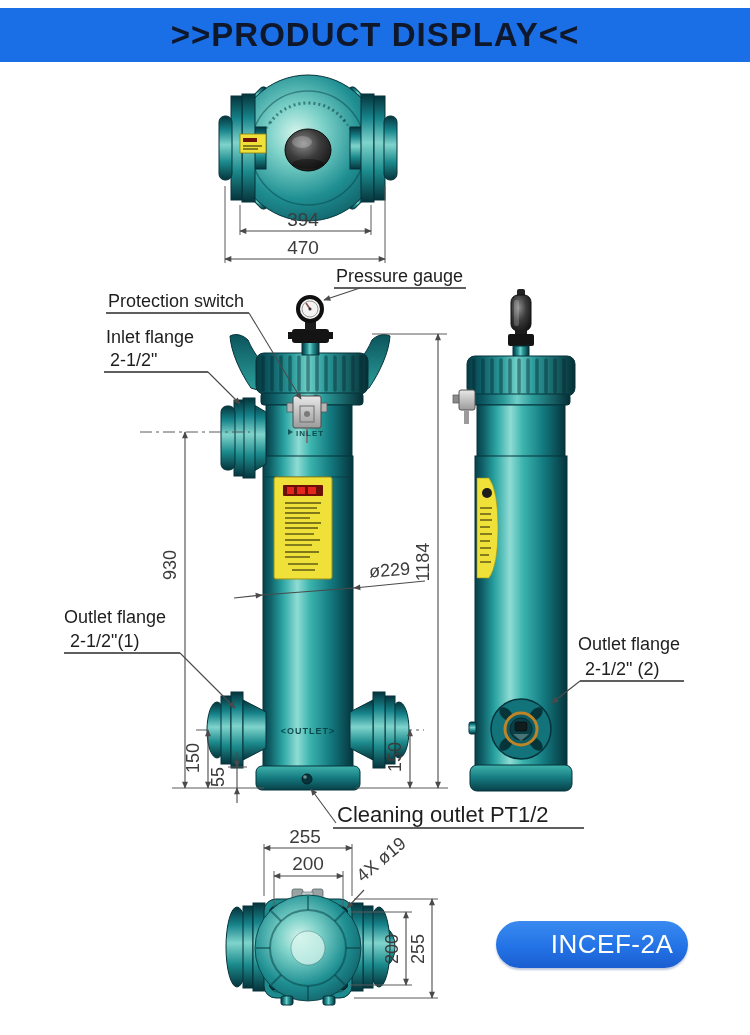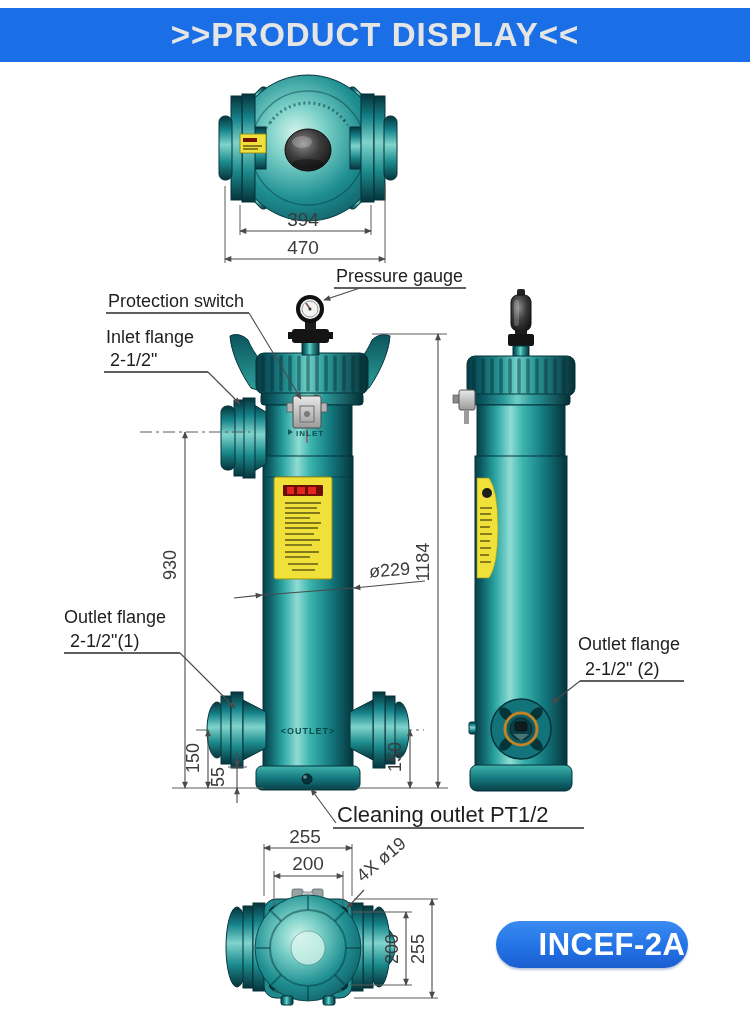--- a/index.html
+++ b/index.html
@@ -1,26 +1,26 @@
 <!DOCTYPE html>
 <html><head>
 <meta charset="utf-8">
 <style>
   html,body{margin:0;padding:0;background:#ffffff;}
   .page{position:relative;width:750px;height:1035px;background:#ffffff;overflow:hidden;
         font-family:"Liberation Sans",sans-serif;}
   .banner{position:absolute;left:0;top:8px;width:750px;height:54px;background:#1a6fe6;
           display:flex;align-items:center;justify-content:center;}
-  .banner-title{color:#e5e5e5;font-size:33px;font-weight:bold;letter-spacing:1px;}
+  .banner-title{color:#0f172a;font-size:33px;font-weight:bold;letter-spacing:1px;}
   .drawing{position:absolute;left:0;top:0;width:750px;height:1035px;}
   .badge{position:absolute;left:496px;top:921px;width:192px;height:47px;border-radius:24px;
          background:linear-gradient(180deg,#3a8af1 0%,#2373e6 55%,#1b5ed0 100%);
          display:flex;align-items:center;justify-content:center;
          box-shadow:0 2px 2px rgba(0,40,120,.25);}
-  .badge-label{color:#ffffff;font-size:31px;font-weight:bold;letter-spacing:.5px;margin-left:40px;}
+  .badge-label{color:#ffffff;font-size:26px;font-weight:normal;letter-spacing:.5px;margin-left:40px;}
   text{font-family:"Liberation Sans",sans-serif;}
   .ann{font-size:18px;fill:#1e1e1e;}
   .ann-big{font-size:22px;fill:#1e1e1e;}
   .dim{font-size:18px;fill:#3c3c3c;}
   .dim-big{font-size:19px;fill:#3c3c3c;}
   .emb{fill:rgba(5,62,64,.9);font-weight:bold;}
   .dl{stroke:#4a4a4a;stroke-width:1.1;fill:none;}
   .xl{stroke:#5a5a5a;stroke-width:1;fill:none;}
   .ul{stroke:#2a2a2a;stroke-width:1.4;fill:none;}
   .cl{stroke:#5a5a5a;stroke-width:1;fill:none;stroke-dasharray:12 4 3 4;}

